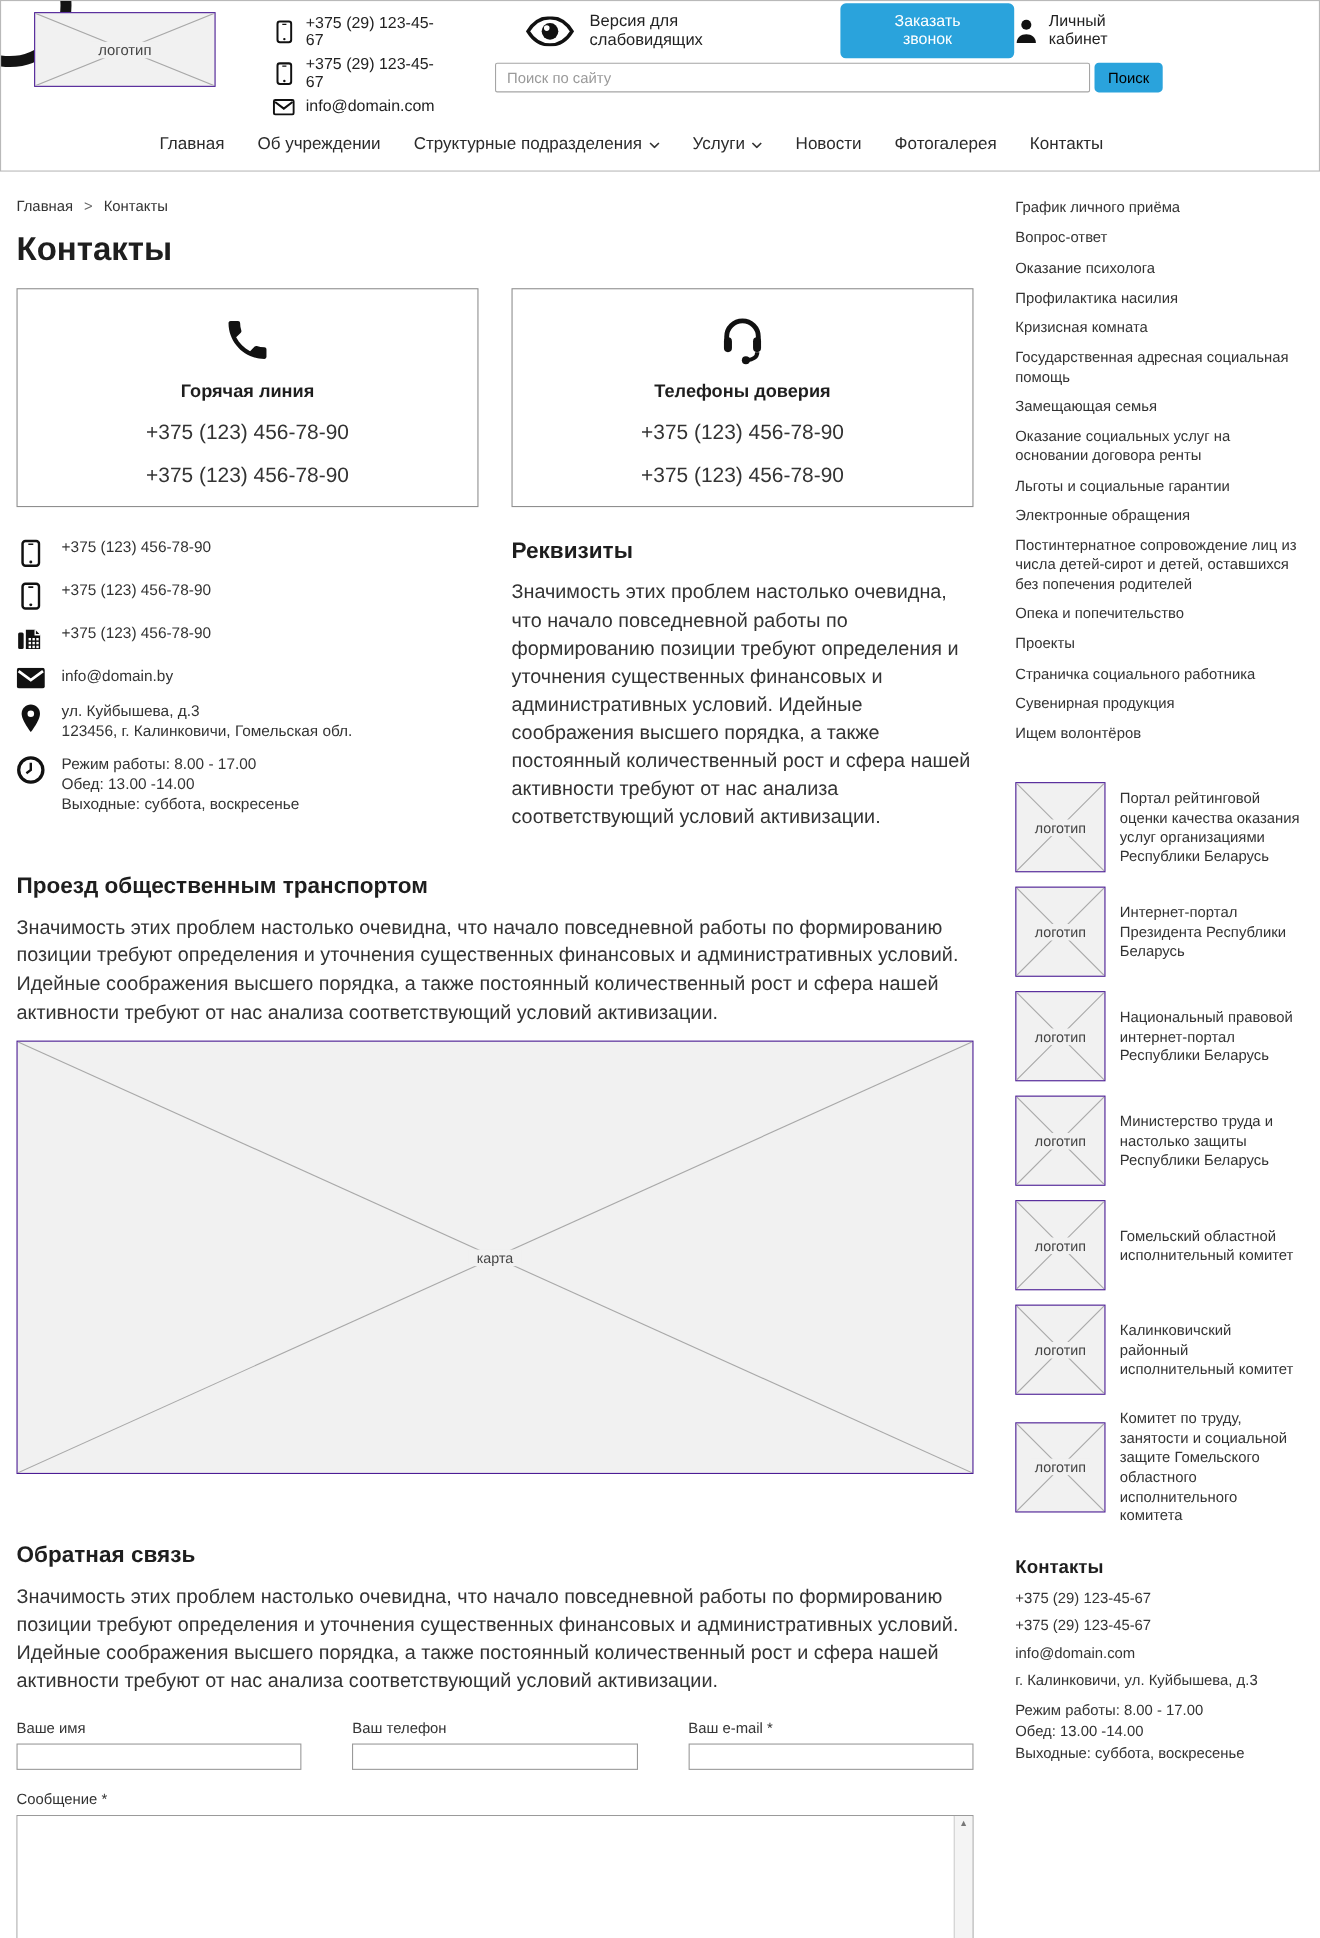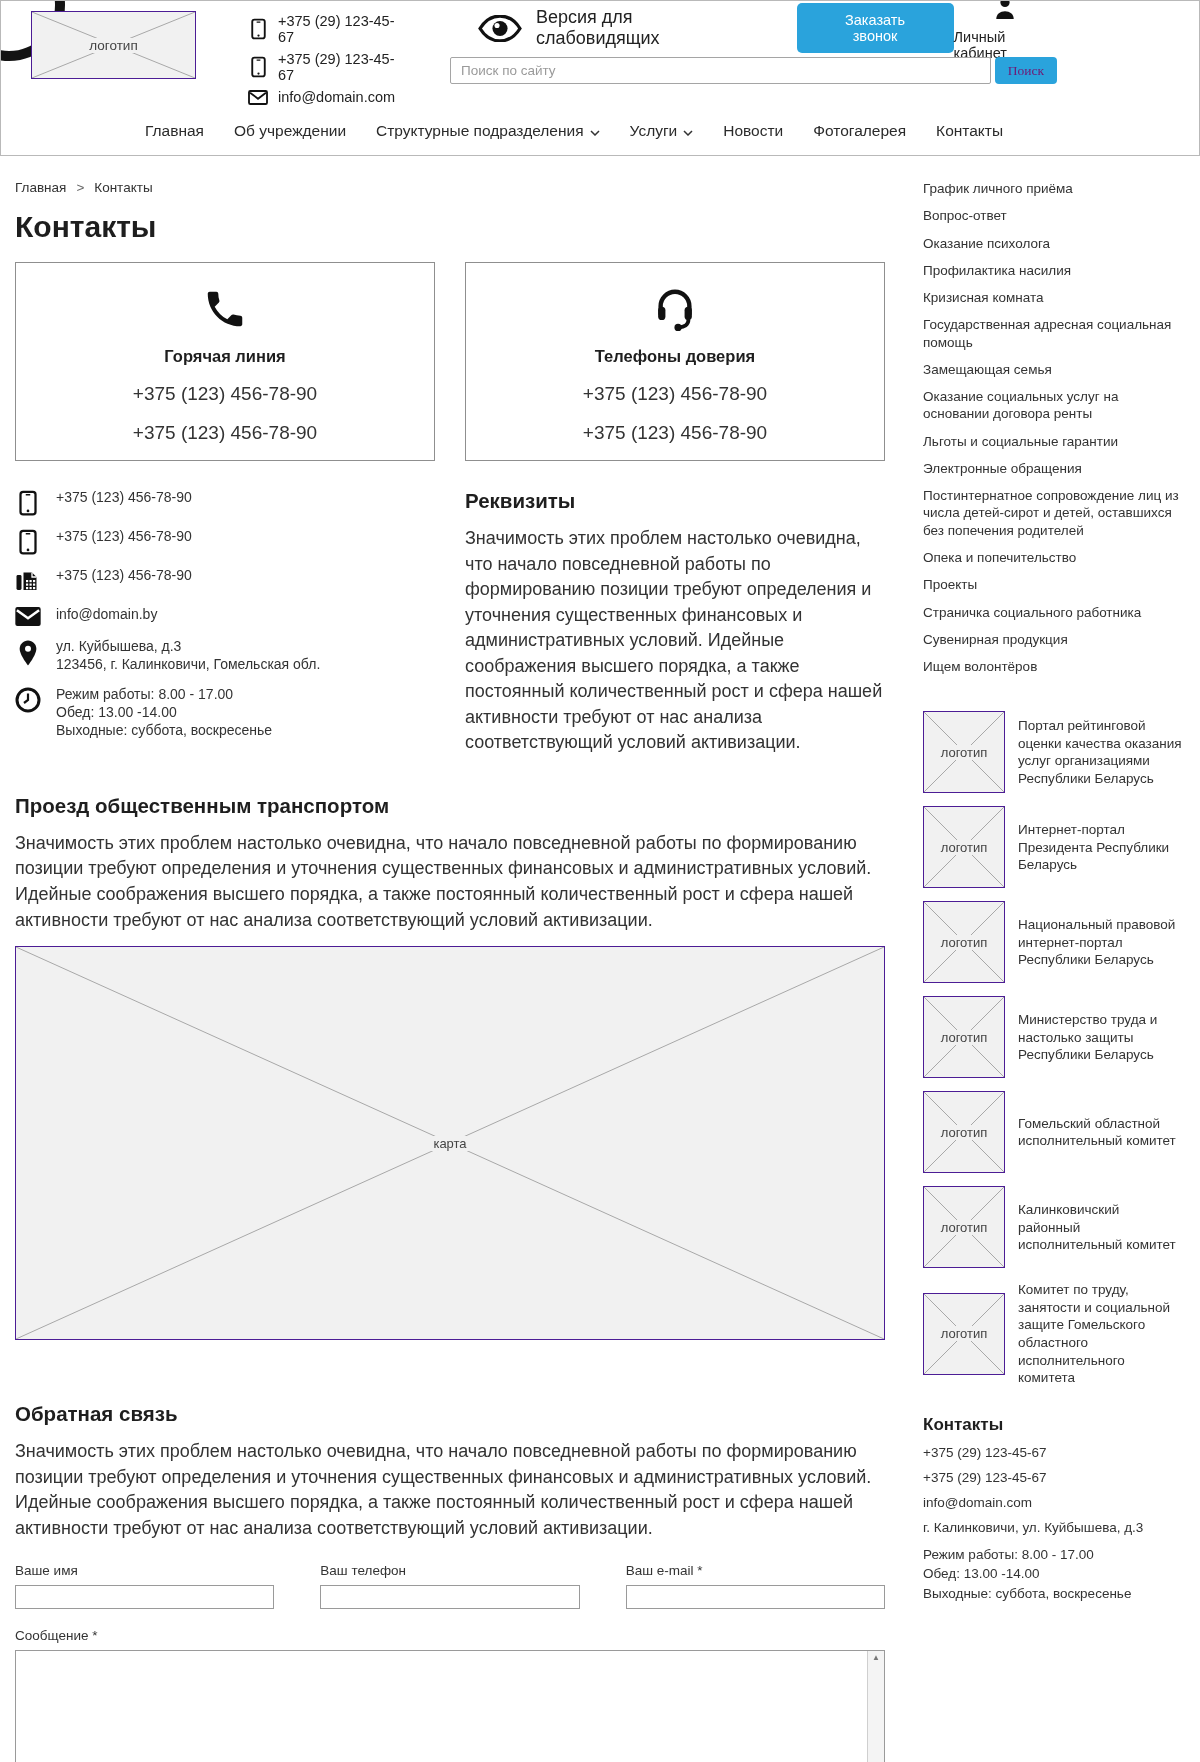--- a/index.html
+++ b/index.html
@@ -16,27 +16,27 @@
   
   .hdr { position:relative; border:1px solid #b9b9b9; overflow:hidden; background:#fff; }
   .hdr-circle { position:absolute; left:-48px; top:-52px; width:112px; height:112px; border:10px solid #141414; border-radius:50%; }
   .hdr-inner { display:flex; align-items:flex-start; padding:10px 142px 4px 30px; position:relative; }
   .logo { width:165px; height:68px; flex:none; z-index:1; }
   .hdr-contacts { margin-left:52px; width:158px; flex:none; display:flex; flex-direction:column; gap:6px; padding-top:2px; }
   .hc-row { display:flex; align-items:center; gap:10px; font-size:14.5px; color:#222; }
   .hc-row .ic { width:20px; display:flex; justify-content:center; flex:none; }
   .hdr-mid { margin-left:44px; flex:1; }
   .hm-row1 { display:flex; align-items:center; padding-left:28px; height:34px; }
-  .acc-ver { display:flex; align-items:center; gap:14px; font-size:18px; color:#222; cursor:pointer; }
+  .acc-ver { display:flex; align-items:center; gap:14px; font-size:15px; color:#222; cursor:pointer; }
   .order-call { margin-left:50px; background:var(--accent,#2aa3dc); color:#fff; border:none; border-radius:5px; padding:9px 27px; font-size:14.5px; font-family:inherit; cursor:pointer; }
-  .account { margin-left:auto; display:flex; align-items:center; gap:9px; font-size:14.5px; color:#222; cursor:pointer;flex-direction:column; }
+  .account { margin-left:auto; display:flex; align-items:center; gap:9px; font-size:14.5px; color:#222; cursor:pointer; }
   .hm-row2 { display:flex; margin-top:12px; }
   .search-input { flex:1; height:27px; border:1px solid #a5a5a5; border-radius:2px; padding:0 10px; font-size:13.5px; font-family:inherit; color:#333; }
   .search-input::placeholder { color:#9a9a9a; }
-  .search-btn { width:62px; height:27px; margin-left:4px; background:var(--accent,#2aa3dc); color:#701a75; border:none; border-radius:4px; font-size:13.5px; font-family:Liberation Serif, serif; cursor:pointer; }
+  .search-btn { width:62px; height:27px; margin-left:4px; background:var(--accent,#2aa3dc); color:#000000; border:none; border-radius:4px; font-size:13.5px; font-family:Liberation Sans, sans-serif; cursor:pointer; }
   .nav { display:flex; gap:30px; padding:13px 14px 15px 144px; font-size:15.5px; color:#2b2b2b; }
   .nav-item { display:flex; align-items:center; gap:6px; cursor:pointer; white-space:nowrap; }
 
   
   .content { display:flex; padding:0 15px; flex:1; align-items:flex-start; }
   .main { width:870px; flex:none; }
   .aside { width:262px; margin-left:38px; flex:none; }
 
   .breadcrumb { margin-top:24px; font-size:13.5px; color:#333; display:flex; gap:10px; align-items:center; }
   .breadcrumb .sep { color:#666; }

